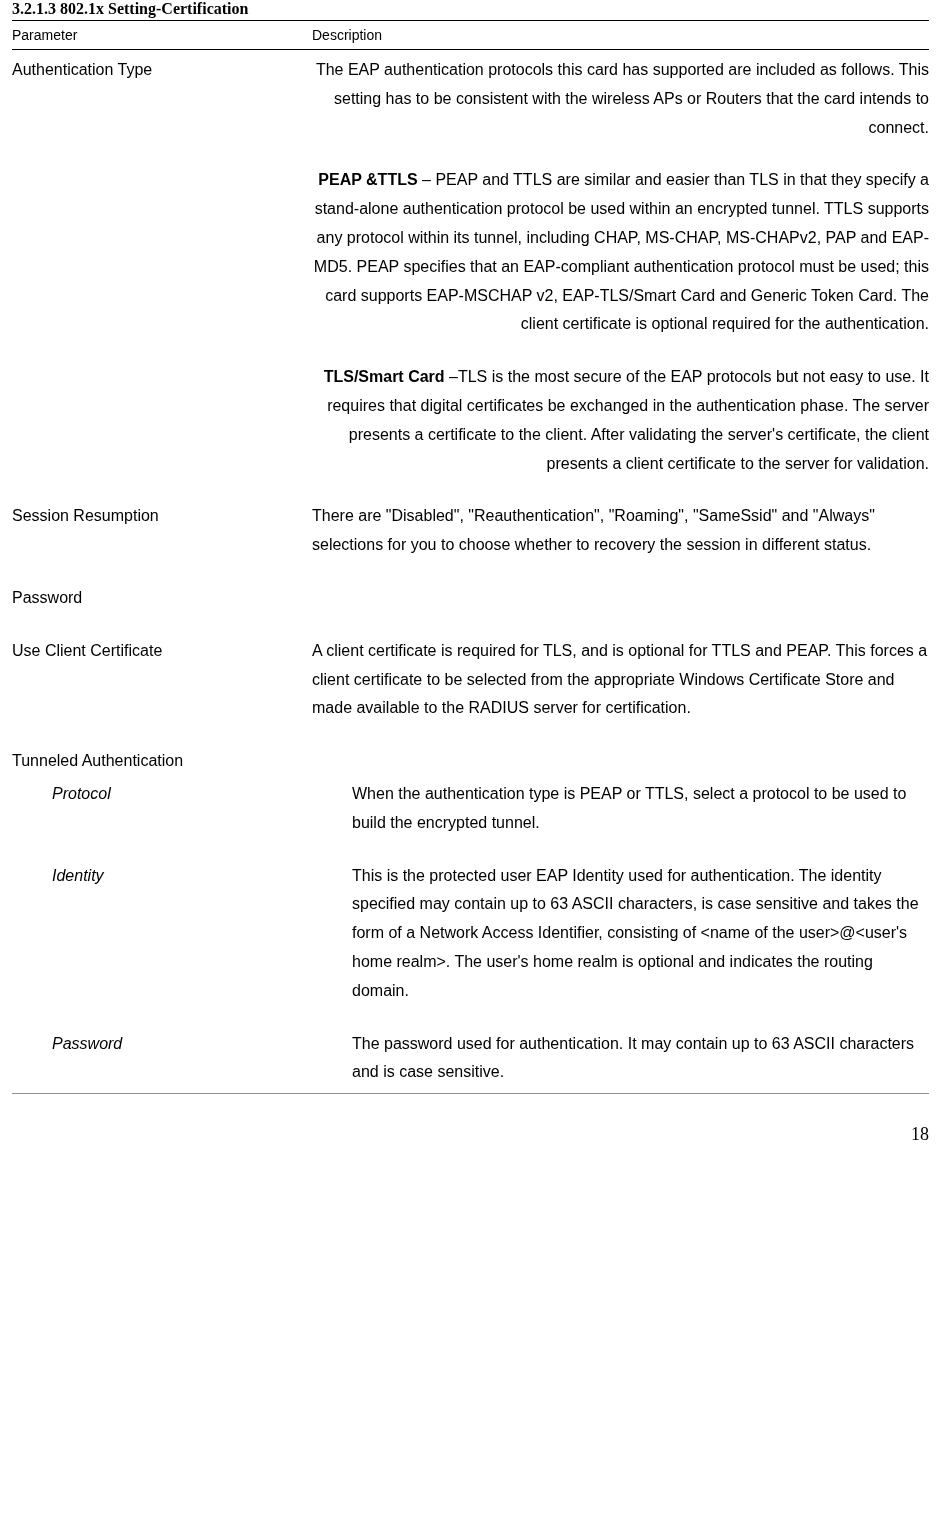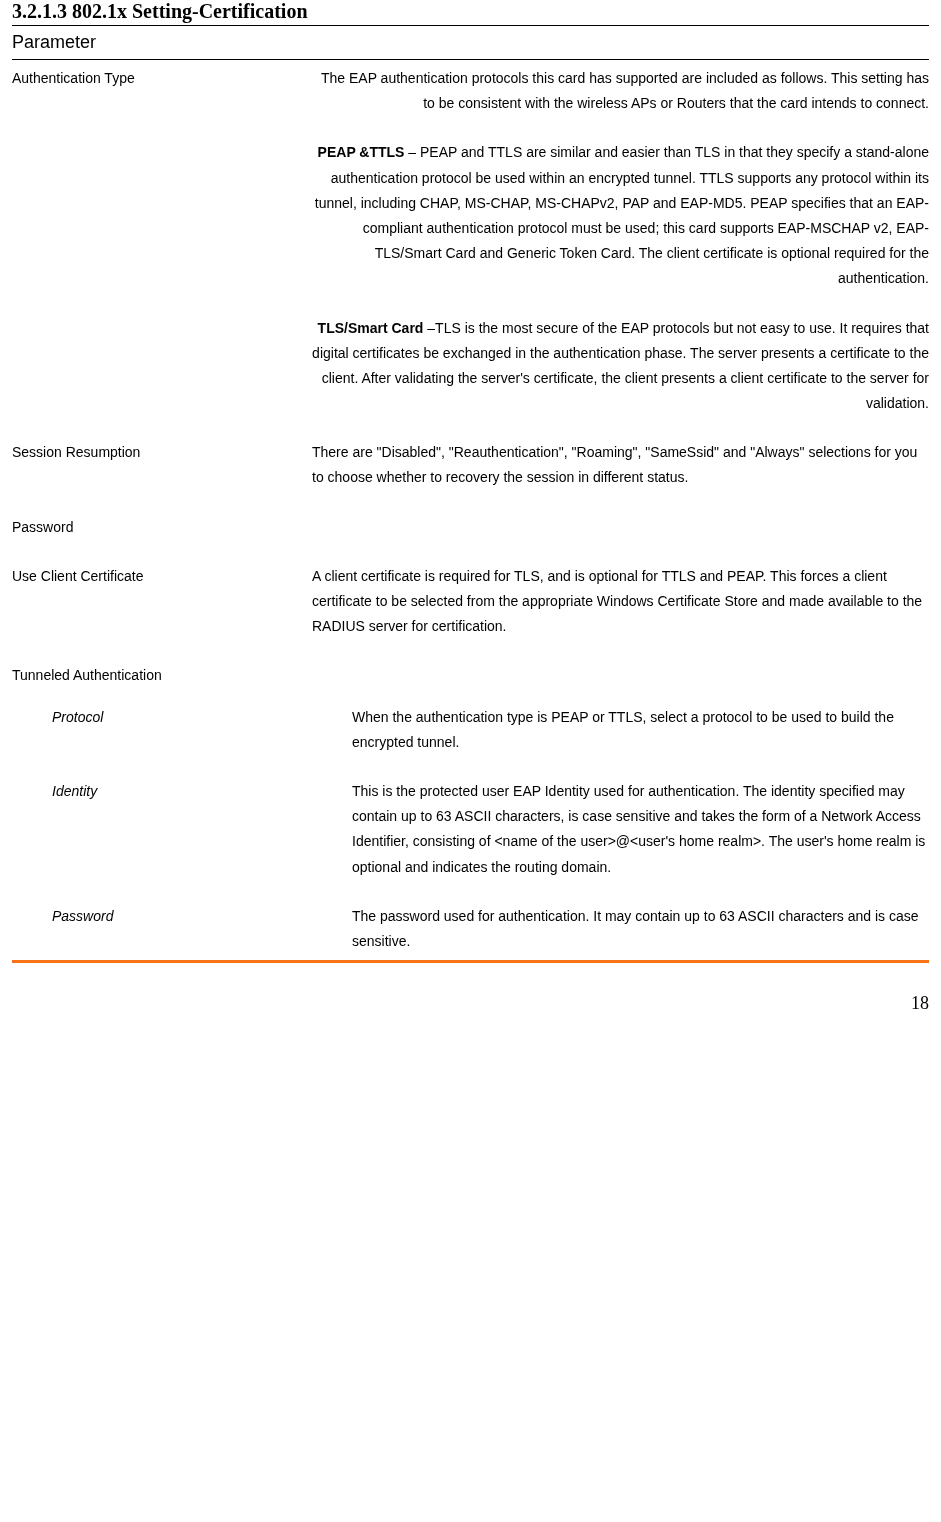--- a/index.html
+++ b/index.html
@@ -9,50 +9,50 @@
     background: #fff;
     color: #000;
     width: 941px;
   }
   .page {
     padding: 0 12px;
   }
   .heading {
     font-family: "Times New Roman", Times, serif;
     font-weight: bold;
-    font-size: 20px;
+    font-size: 16px;
     padding-bottom: 2px;
     border-bottom: 1px solid #000;
   }
   .header-row {
     display: flex;
-    font-size: 18px;
+    font-size: 14px;
     padding: 6px 0;
     border-bottom: 1px solid #000;
     align-items: flex-end;
   }
   .col-param {
     flex: 0 0 300px;
   }
   .col-desc {
     flex: 1;
   }
   .content {
-    font-size: 14px;
+    font-size: 16px;
     line-height: 1.8;
     padding-top: 6px;
-    border-bottom: 3px solid #f97316;
+    border-bottom: 1px solid #f97316;
     padding-bottom: 6px;
   }
   .row {
     display: flex;
     margin-bottom: 24px;
   }
   .row.tight {
-    margin-bottom: 16px;
+    margin-bottom: 4px;
   }
   .para-block {
     margin-bottom: 24px;
     text-align: right;
   }
   .para-block:last-child {
     margin-bottom: 0;
   }
   .indent {
     padding-left: 40px;
@@ -69,20 +69,21 @@
   }
 </style>
 </head>
 <body>
 
 <div class="page">
   <div class="heading">3.2.1.3    802.1x Setting-Certification</div>
 
   <div class="header-row">
     <div class="col-param">Parameter</div>
+    <div class="col-desc">Description</div>
   </div>
 
   <div class="content">
 
     <div class="row">
       <div class="col-param">Authentication Type</div>
       <div class="col-desc">
         <div class="para-block">The EAP authentication protocols this card has supported are included as follows. This setting has to be consistent with the wireless APs or Routers that the card intends to connect.</div>
         <div class="para-block">
           <span class="bold">PEAP &amp;TTLS</span><span> – PEAP and TTLS are similar and easier than TLS in that they specify a stand-alone authentication protocol be used within an encrypted tunnel. TTLS supports any protocol within its tunnel, including CHAP, MS-CHAP, MS-CHAPv2, PAP and EAP-MD5. PEAP specifies that an EAP-compliant authentication protocol must be used; this card supports EAP-MSCHAP v2, EAP-TLS/Smart Card and Generic Token Card. The client certificate is optional required for the authentication.</span>

